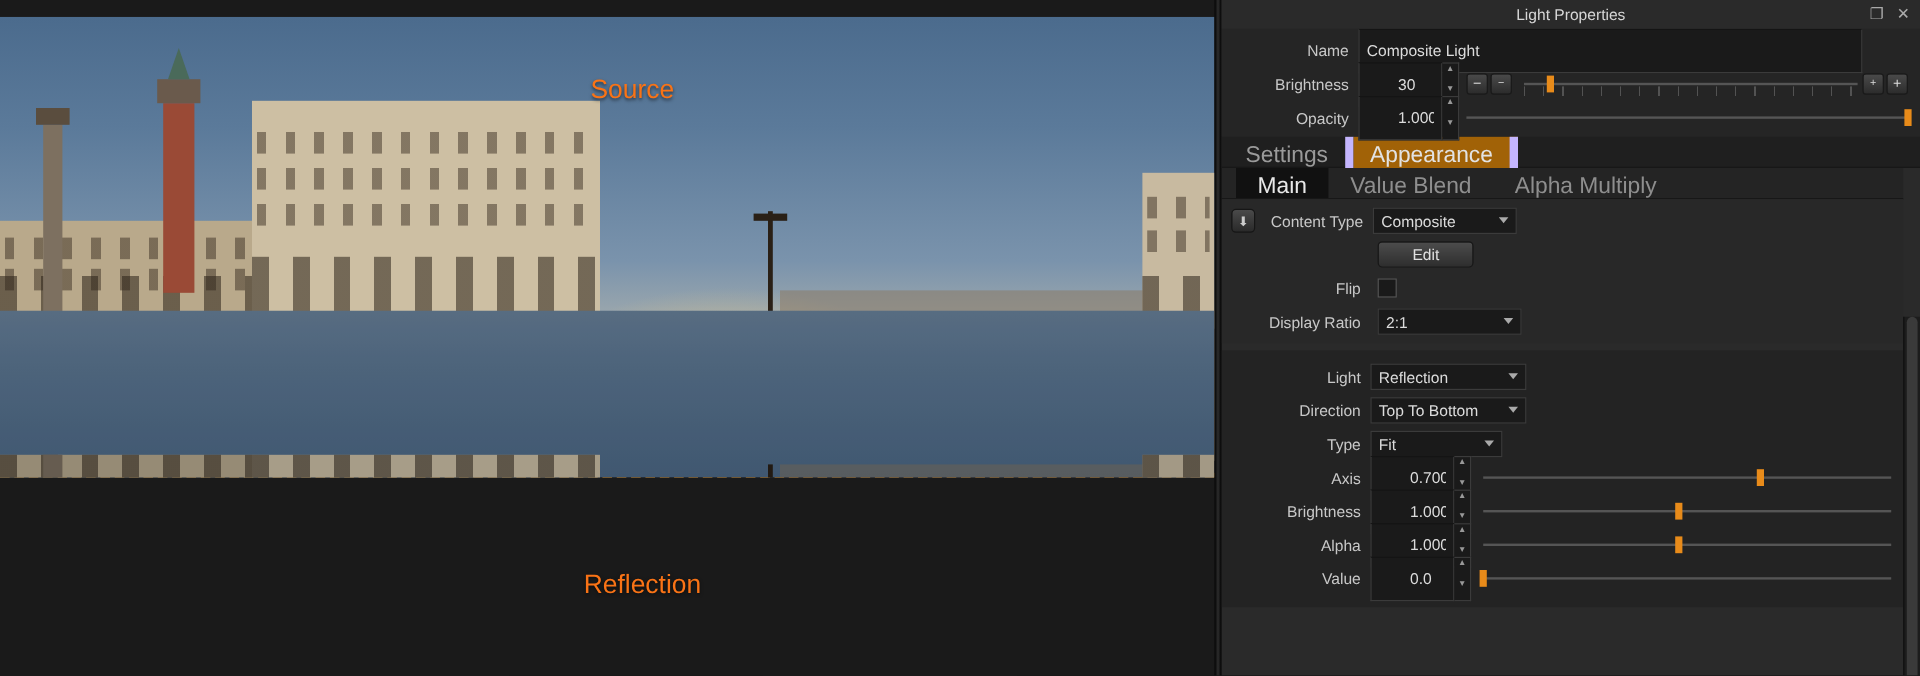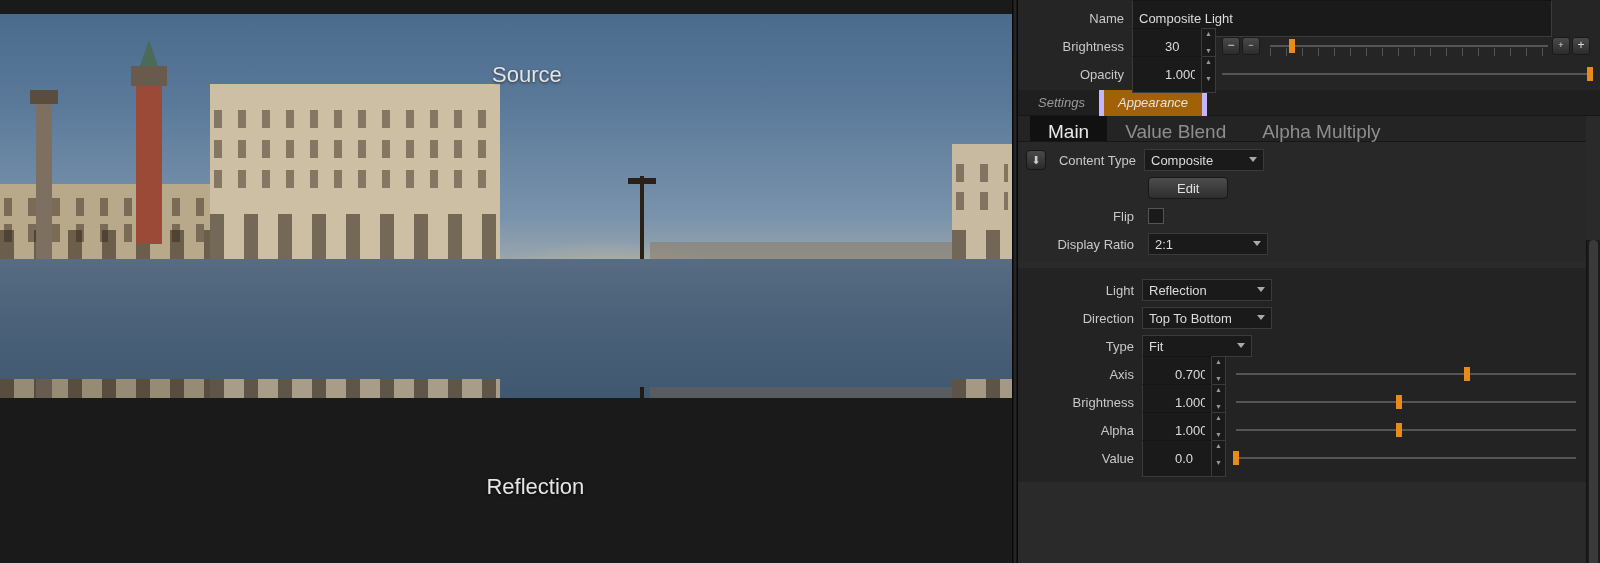--- a/index.html
+++ b/index.html
@@ -77,21 +77,21 @@
     left: 0; top: 384px; width: 100%; height: 139px;
     transform: scaleY(-1);
     transform-origin: top;
     filter: brightness(.82) saturate(.9);
     overflow: hidden;
   }
   .reflection .sky { height: 370px; }
 
   .overlay-label {
     position: absolute;
-    color: #e5e5e5;
+    color: #f97316;
     font-size: 22px;
     font-weight: 400;
     text-shadow: 0 1px 3px rgba(0,0,0,.6);
     left: 50%;
     transform: translateX(-20%);
   }
 
   
   .vdiv {
     width: 6px; height: 563px;
@@ -172,23 +172,22 @@
     color:#ddd; font-size:12px; line-height:14px; text-align:center;
     display:inline-block;
   }
   .pm-group-left  { display:flex; gap:2px; margin-left:6px; }
   .pm-group-right { display:flex; gap:2px; margin-left:auto; }
 
   
   .tabs { display:flex; background:#1f1f1f; border-bottom:1px solid #171717; height:26px; padding-left:6px; }
   .tab {
     padding: 5px 14px 0 14px; height:26px;
-    color:#9a9a9a; font-size:13px;
-    border-right:5px solid #c4b5fd;
-    font-style:italic;
+    color:#9a9a9a; font-size:19px;
+    border-right:7px solid #c4b5fd;
   }
   .tab.active { background:#a16207; color:#e2e2e2; }
   .subtabs { display:flex; background:#242424; height:26px; padding-left:12px; border-bottom:1px solid #171717; }
   .subtab { padding:5px 18px 0 18px; color:#8e8e8e; font-size:19px; }
   .subtab.active { background:#111; color:#e8e8e8; }
 
   .group { padding: 4px 10px 4px 6px; background:#282828; }
   .group.alt { background:#232323; margin-top:6px; padding-top:8px; padding-bottom:10px; }
   .group .row { height: 28px; }
   .group .lbl { width:118px; }
@@ -302,20 +301,27 @@
     </div>
 
     <div class="overlay-label" style="top:48px;">Source</div>
     <div class="overlay-label" style="top:460px;">Reflection</div>
   </div>
 </div>
 
 <div class="vdiv"></div>
 
 <div class="panel">
+  <div class="panel-header">
+    <span>Light Properties</span>
+    <div class="ctrls">
+      <span class="hicon">❐</span>
+      <span class="hicon">✕</span>
+    </div>
+  </div>
 
   <div class="form">
     <div class="row">
       <div class="lbl">Name</div>
       <input class="txt wide" value="Composite Light" style="">
     </div>
     <div class="row">
       <div class="lbl">Brightness</div>
       <span class="num-wrap">
         <input class="txt num" value="30" style="">

